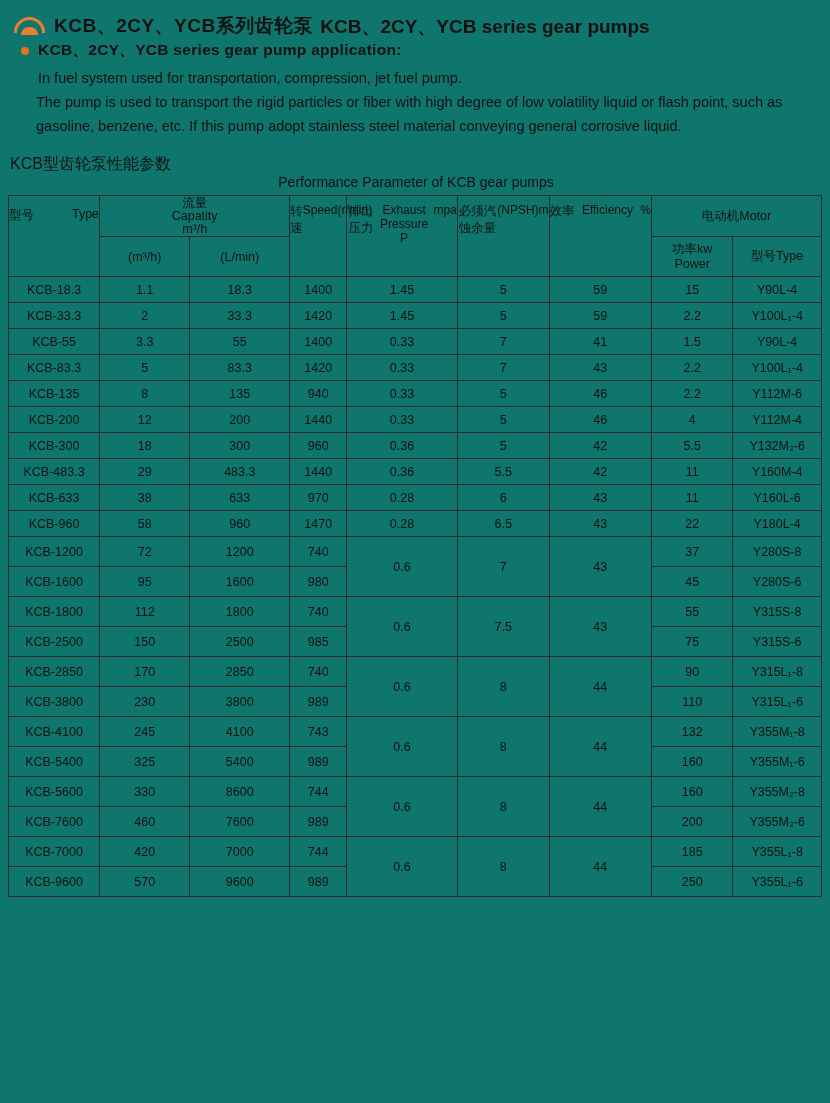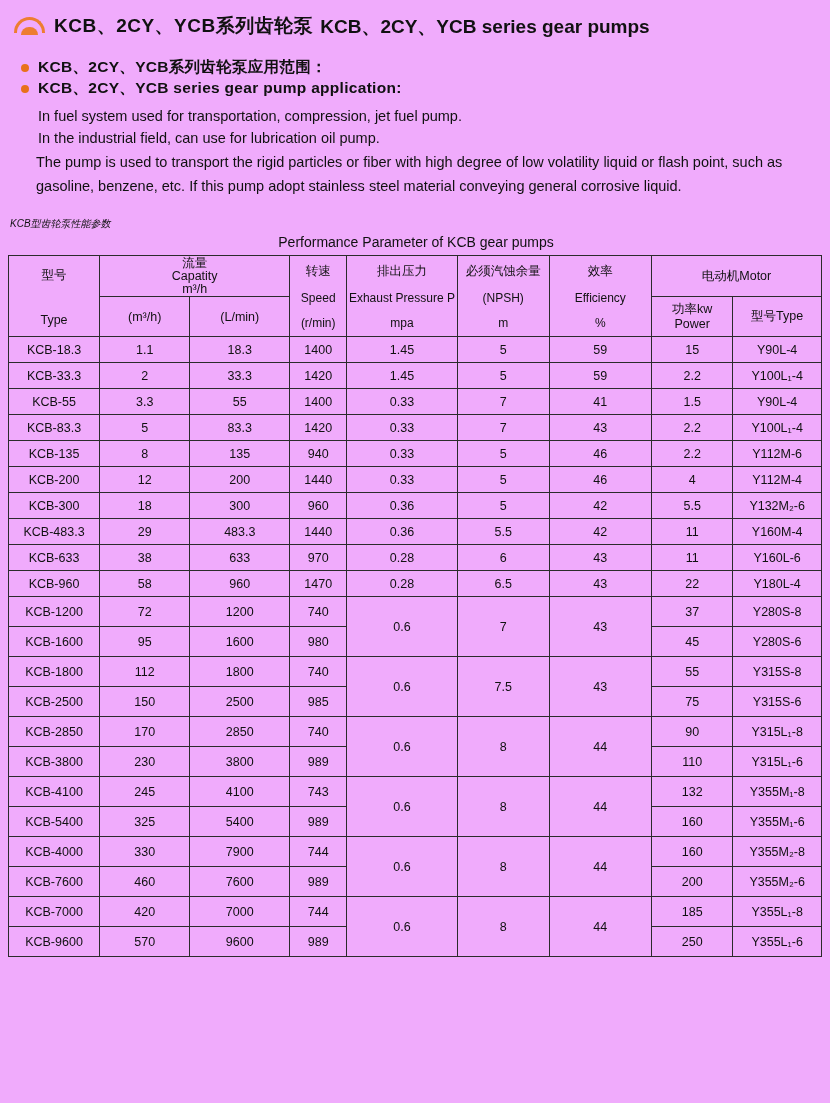--- a/index.html
+++ b/index.html
@@ -1,20 +1,20 @@
 <!DOCTYPE html>
 <html><head>
 <meta charset="utf-8">
 <style>
   * { margin:0; padding:0; box-sizing:border-box; }
   html,body { background:#e9e9e9; }
   body { font-family:"Liberation Sans","DejaVu Sans",sans-serif; color:#111; }
   .page {
     position:relative; width:830px; height:1103px; margin:0 auto;
-    background:#f0abfc; overflow:hidden; padding:10px 8px 0 8px;
+    background:#0f766e; overflow:hidden; padding:10px 8px 0 8px;
   }
 
   
   .doc-title { display:flex; align-items:center; padding-left:6px; margin-top:2px; }
   .logo { position:relative; width:31px; height:18px; margin-right:9px; flex:0 0 auto; }
   .logo .arc {
     position:absolute; left:0; top:0; width:31px; height:16px;
     border:3px solid #ED7D31; border-bottom:none; border-radius:16px 16px 0 0;
   }
   .logo .dome {
@@ -30,33 +30,33 @@
   .sec-head.en { }
   .bullet { width:8px; height:8px; border-radius:50%; background:#E8711A; margin-right:9px; flex:0 0 auto; }
   .sec-title { font-size:15.5px; font-weight:bold; letter-spacing:0.3px; }
 
   .zh-lines { margin:5px 0 0 28px; width:790px; font-size:14px; line-height:19.5px; letter-spacing:0.2px; }
   .en-lines { margin:6px 0 0 30px; width:784px; font-size:14.5px; }
   .en-lines .ln { line-height:22px; }
   .en-lines .para { line-height:24px; margin-top:1px; margin-left:-2px; width:788px; }
 
   
-  .tbl-title-zh { margin:17px 0 0 2px; font-size:10px; line-height:18px;font-style:italic; }
+  .tbl-title-zh { margin:17px 0 0 2px; font-size:16px; line-height:18px; }
   .tbl-title-en { margin:0 0 3px 2px; font-size:14px; line-height:19px;text-align:center; }
 
   
   table { border-collapse:collapse; width:814px; table-layout:fixed; margin-left:0; }
   th, td { border:1px solid #2b2b2b; text-align:center; vertical-align:middle; font-weight:normal; }
   th { font-size:12.5px; }
   td { font-size:12.5px; height:26px; padding:0 2px; }
   tbody tr:nth-child(n+11) td { height:30px; }
 
   thead .sub th { height:40px; }
   th.vspread { height:80px; }
-  th.vspread .cellflex { display:flex; flex-direction:column; justify-content:space-between; height:100%; padding:7px 0 6px 0; }
+  th.vspread .cellflex { display:flex; flex-direction:row; justify-content:space-between; height:100%; padding:7px 0 6px 0; }
   th.vspread.two .cellflex { padding:11px 0 9px 0; }
   th.cap { height:40px; }
   th.cap .cellflex { display:flex; flex-direction:column; justify-content:space-between; height:100%; line-height:13px; padding-top:1px; }
   th.motor { height:40px; }
   th .en-small { font-size:12px;text-align:center; }
   th .two-line { line-height:14.5px; }
 </style>
 </head>
 <body>
 
@@ -64,32 +64,27 @@
 
   <div class="doc-title">
     <span class="logo">
         <i class="arc"></i>
         <i class="dome"></i>
       </span>
     <span class="title-zh">KCB、2CY、YCB系列齿轮泵</span>
     <span class="title-en">KCB、2CY、YCB series gear pumps</span>
   </div>
 
-  <div class="sec-head zh">
-    <span class="bullet"></span>
-    <span class="sec-title">KCB、2CY、YCB系列齿轮泵应用范围：</span>
-  </div>
 
   <div class="sec-head en">
     <span class="bullet"></span>
     <span class="sec-title">KCB、2CY、YCB series gear pump application:</span>
   </div>
   <div class="en-lines">
     <div class="ln">In fuel system used for transportation, compression, jet fuel pump.</div>
-    <div class="ln">In the industrial field, can use for lubrication oil pump.</div>
     <div class="para">The pump is used to transport the rigid particles or fiber with high degree of low volatility liquid or flash point, such as gasoline, benzene, etc. If this pump adopt stainless steel material conveying general corrosive liquid.</div>
   </div>
 
   <div class="tbl-title-zh">KCB型齿轮泵性能参数</div>
   <div class="tbl-title-en">Performance Parameter of KCB gear pumps</div>
 
   <table>
     <colgroup>
       <col style="width:11.2%">
         <col style="width:11.1%">
@@ -339,23 +334,23 @@
         </tr>
         <tr>
           <td>KCB-5400</td>
           <td>325</td>
           <td>5400</td>
           <td>989</td>
           <td>160</td>
           <td>Y355M₁-6</td>
         </tr>
         <tr>
-          <td>KCB-4000</td>
+          <td>KCB-5600</td>
           <td>330</td>
-          <td>7900</td>
+          <td>8600</td>
           <td>744</td>
           <td rowspan="2">0.6</td>
           <td rowspan="2">8</td>
           <td rowspan="2">44</td>
           <td>160</td>
           <td>Y355M₂-8</td>
         </tr>
         <tr>
           <td>KCB-7600</td>
           <td>460</td>

